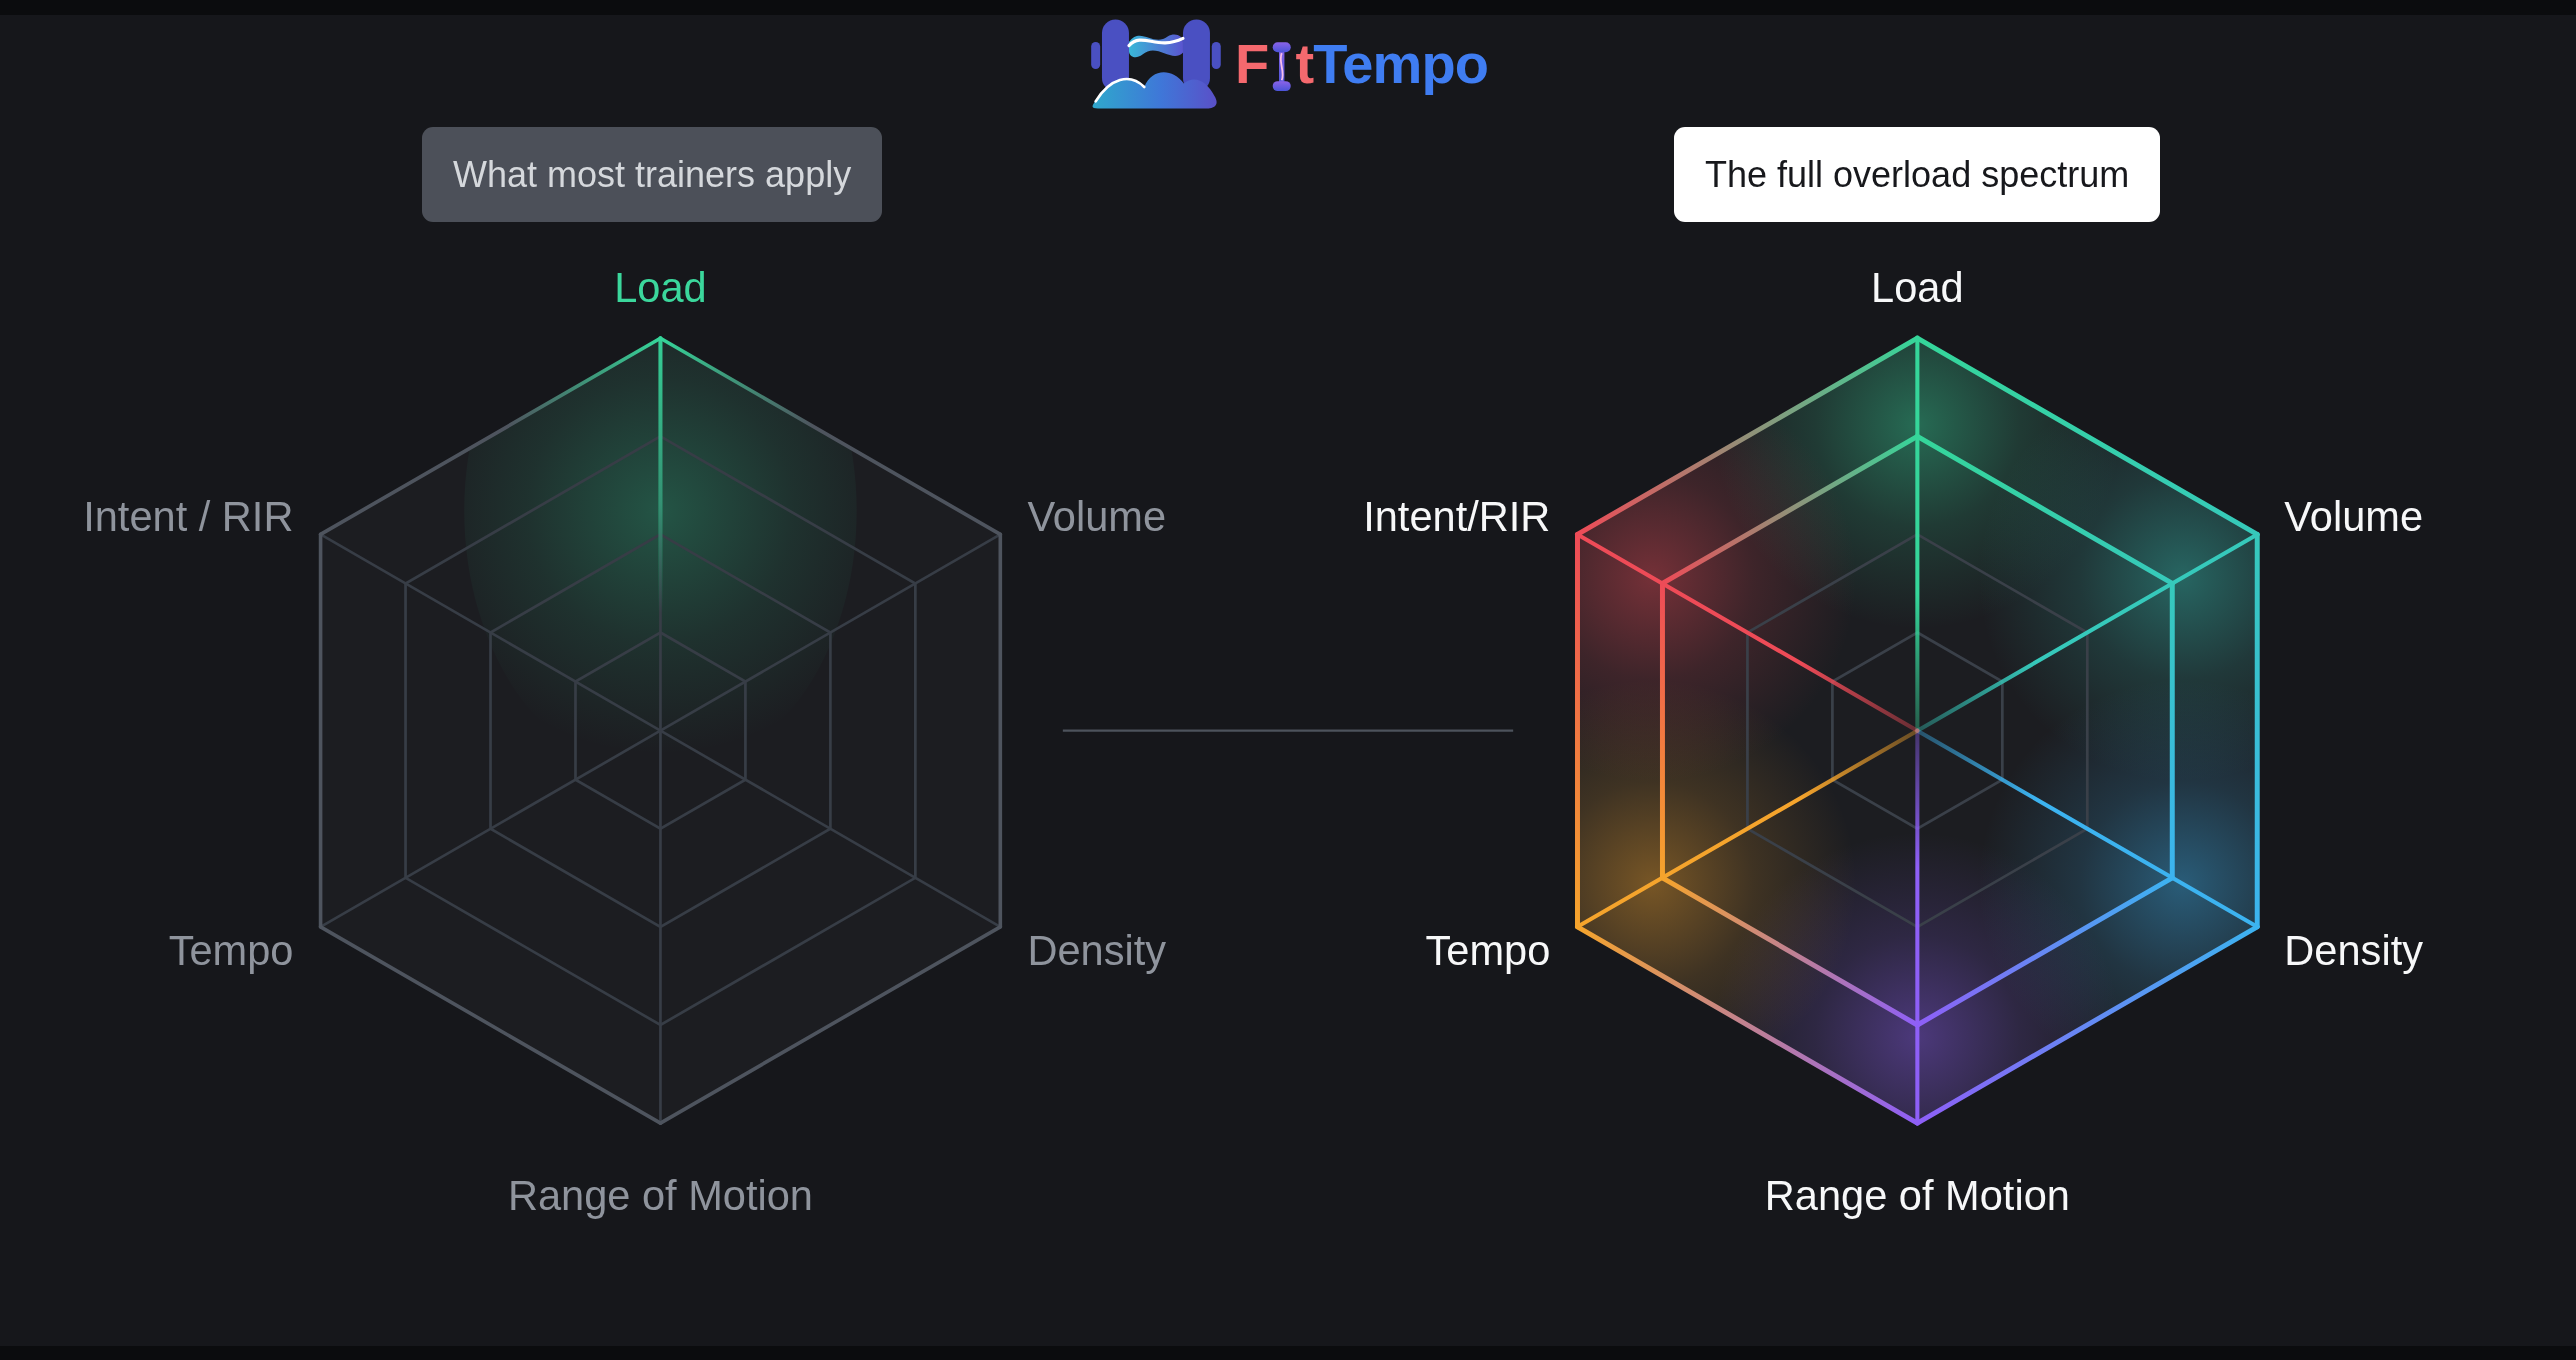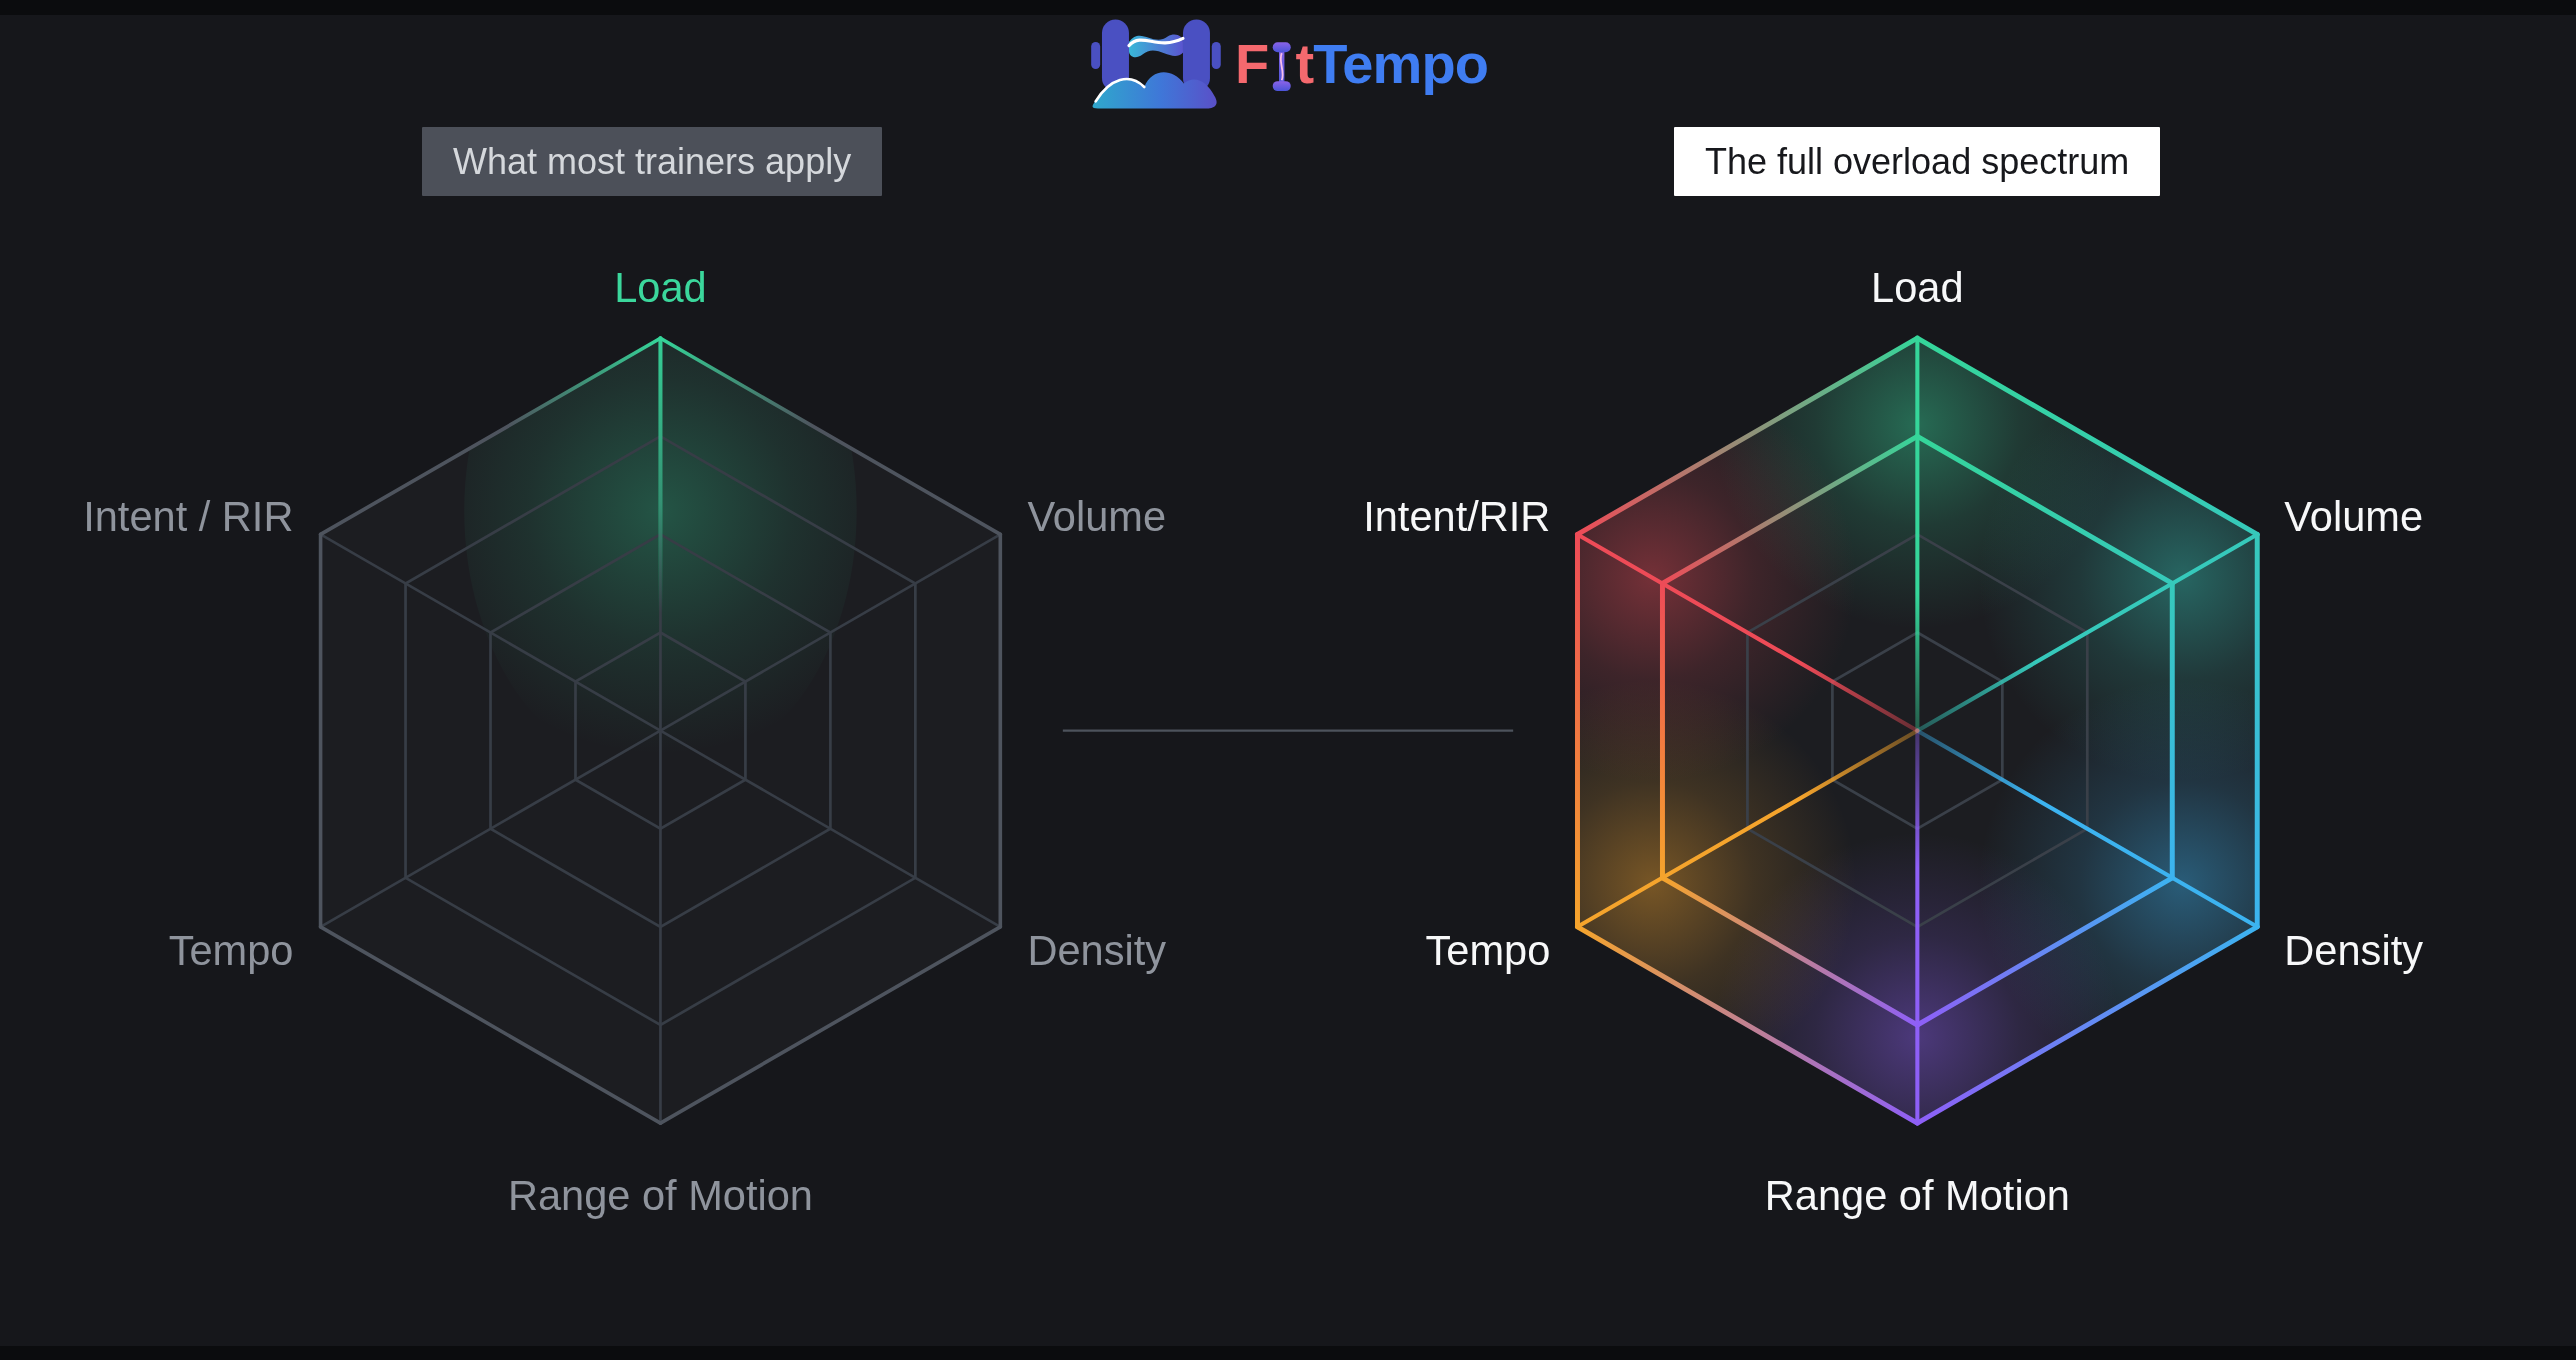--- a/index.html
+++ b/index.html
@@ -13,21 +13,21 @@
 
   .logo{
     position:absolute;top:14.5px;left:50%;transform:translateX(-50%);
     display:flex;align-items:center;gap:11px;z-index:4;
   }
   .wordmark{display:flex;align-items:center;font-size:56px;font-weight:800;letter-spacing:-0.9px;line-height:1;}
   .dumb-i{margin:0 1.8px;transform:translateY(2.7px);}
 
   .badge{
     position:absolute;top:127px;height:69px;line-height:70px;
-    padding:0 31px;border-radius:1px;font-size:36px;white-space:nowrap;z-index:4;
+    padding:13px 31px;border-radius:11px;font-size:36px;white-space:nowrap;z-index:4;
   }
   #scene{position:absolute;left:0;top:0;width:2576px;height:1360px;}
   text{font-family:"Liberation Sans","DejaVu Sans",sans-serif;}
 </style>
 </head>
 <body>
 
 <div class="stage">
   <div class="letterbox top"></div>
   <div class="letterbox bottom"></div>

